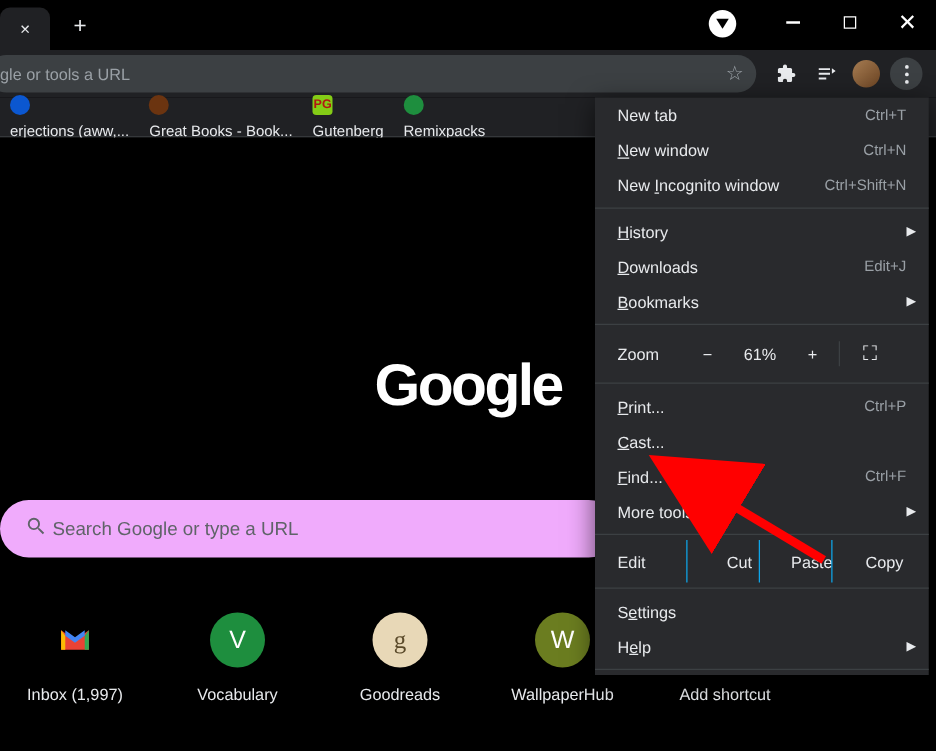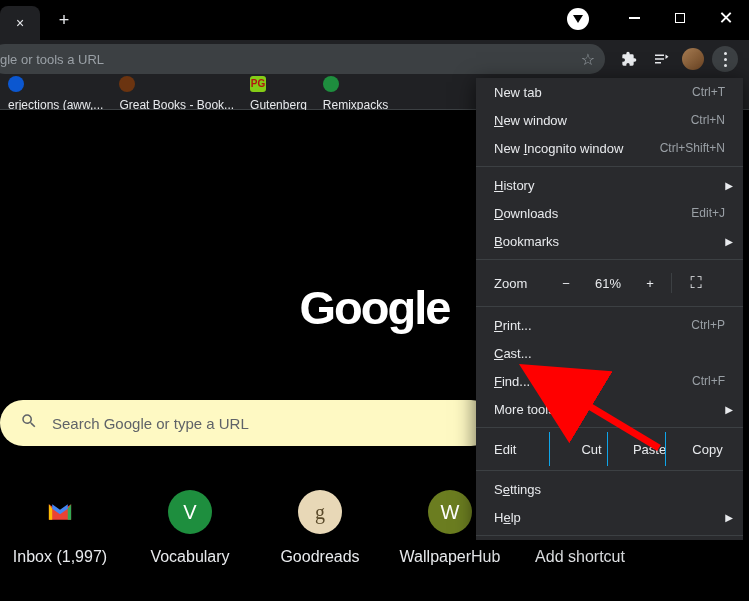--- a/index.html
+++ b/index.html
@@ -27,28 +27,28 @@
 .kebab i { width: 3px; height: 3px; background: #e8eaed; border-radius: 50%; }
 
 
 .bmbar { height: 32px; background: #202124; border-bottom: 1px solid #3c4043; display: flex; align-items: center; padding: 0 8px; gap: 16px; font-size: 12px; color: #e8eaed; }
 .bm { display: flex; align-items: flex-start; gap: 6px; white-space: nowrap; flex-direction: column; }
 .bm .ico { width: 16px; height: 16px; display: flex; align-items: center; justify-content: center; border-radius: 3px; font-size: 10px; font-weight: bold; }
 
 
 .page { height: calc(601px - 40px - 38px - 32px); background: #000; position: relative; }
 .logo { position: absolute; top: 170px; left: 50%; transform: translateX(-50%); font-size: 47px; font-weight: 700; color: #fff; letter-spacing: -2px; font-family: Arial, sans-serif; }
-.searchbox { position: absolute; top: 290px; left: 0; right: 255px; height: 46px; background: #fef9c3; border-radius: 23px; display: flex; align-items: center; padding: 0 20px; gap: 14px; }
+.searchbox { position: absolute; top: 290px; left: 0; right: 255px; height: 46px; background: #f0abfc; border-radius: 23px; display: flex; align-items: center; padding: 0 20px; gap: 4px; }
 .searchbox .mag { color: #5f6368; font-size: 18px; }
 .searchbox .ph { color: #5f6368; font-size: 15px; }
 
 .shortcuts { position: absolute; top: 380px; left: 0; right: 0; display: flex; gap: 50px; padding-left: 20px; }
 .sc { display: flex; flex-direction: column; align-items: center; gap: 14px; width: 80px; }
 .sc .circ { width: 44px; height: 44px; border-radius: 50%; display: flex; align-items: center; justify-content: center; font-size: 20px; font-weight: 500; color: #fff; }
-.sc .lbl { font-size: 16px; color: #e8eaed; white-space: nowrap; }
+.sc .lbl { font-size: 13px; color: #e8eaed; white-space: nowrap; }
 
 
 .menu { position: absolute; top: 78px; right: 6px; width: 267px; background: #292a2d; box-shadow: 0 4px 20px rgba(0,0,0,.6); z-index: 100; font-size: 13px; color: #e8eaed; }
 .menu .row { height: 28px; display: flex; align-items: center; padding: 0 18px; position: relative; }
 .menu .row .sc { margin-left: auto; color: #9aa0a6; font-size: 12px; width:auto; flex-direction:row; }
 .menu .row .arr { position: absolute; right: 10px; color: #e8eaed; font-size: 10px; }
 .menu hr { border: none; border-top: 1px solid #3c4043; margin: 4px 0; }
 .menu .zoomrow { height: 38px; display: flex; align-items: center; padding: 0 0 0 18px; }
 .menu .zoomrow .lbl { flex: 0 0 55px; }
 .menu .zoomrow .zbtn { width: 34px; text-align: center; color: #e8eaed; }

